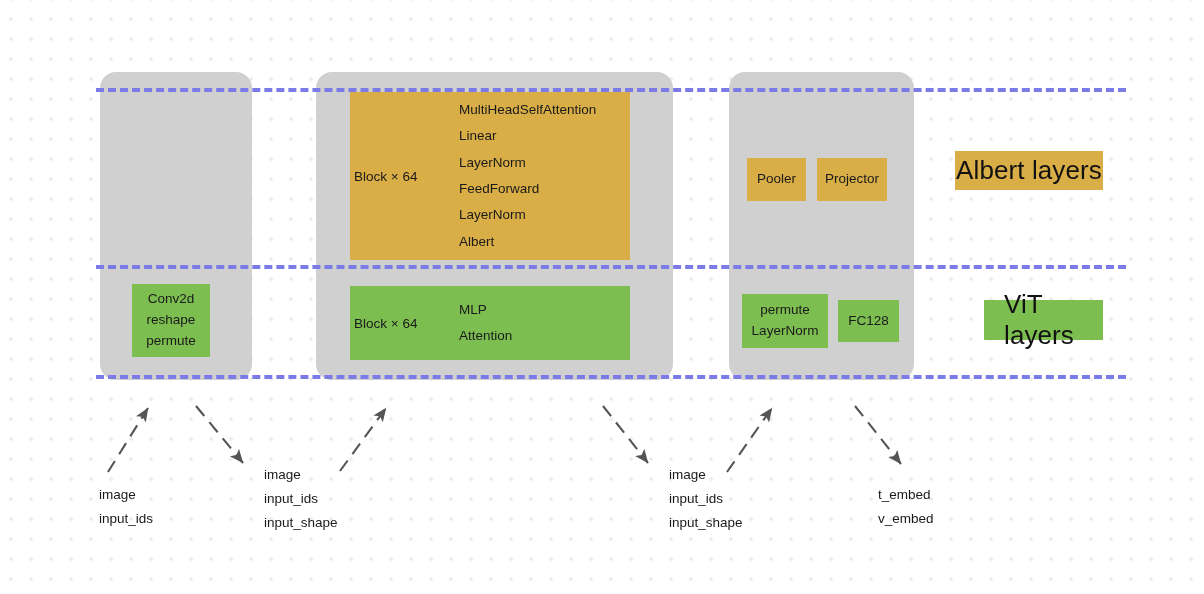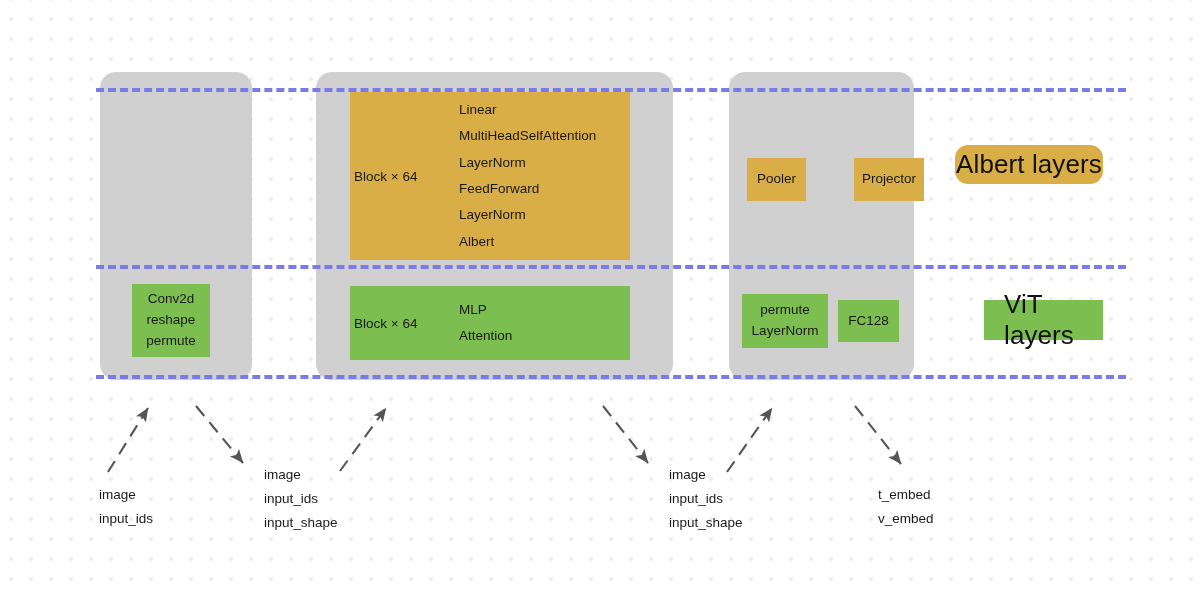--- a/index.html
+++ b/index.html
@@ -126,47 +126,47 @@
   <div class="band-line" style="left:96px; top:375px; width:1030px;"></div>
 
 
   <div class="box green" style="left:132px; top:284px; width:78px; height:73px;">Conv2d
 reshape
 permute</div>
 
   <div class="blockbox amber" style="left:350px; top:92px; width:280px; height:168px;">
     <div class="blk-label">Block × 64</div>
     <div class="blk-ops">
+      <span>MultiHeadSelfAttention</span>
       <span>Linear</span>
-      <span>MultiHeadSelfAttention</span>
       <span>LayerNorm</span>
       <span>FeedForward</span>
       <span>LayerNorm</span>
       <span>Albert</span>
     </div>
   </div>
 
   <div class="blockbox green" style="left:350px; top:286px; width:280px; height:74px;">
     <div class="blk-label">Block × 64</div>
     <div class="blk-ops">
       <span>MLP</span>
       <span>Attention</span>
     </div>
   </div>
 
   <div class="box amber" style="left:747px; top:158px; width:59px; height:43px;">Pooler</div>
 
-  <div class="box amber" style="left:854px; top:158px; width:70px; height:43px;">Projector</div>
+  <div class="box amber" style="left:817px; top:158px; width:70px; height:43px;">Projector</div>
 
   <div class="box green" style="left:742px; top:294px; width:86px; height:54px;">permute
 LayerNorm</div>
 
   <div class="box green" style="left:838px; top:300px; width:61px; height:42px;">FC128</div>
 
-  <div class="legend-chip amber" style="left:955px; top:145px; width:148px; height:39px;border-radius:13px;">Albert layers</div>
+  <div class="legend-chip amber" style="left:955px; top:151px; width:148px; height:39px;">Albert layers</div>
 
   <div class="legend-chip green" style="left:984px; top:300px; width:119px; height:40px;padding-left:20px;">ViT layers</div>
 
   <svg id="arrows" viewBox="0 0 1204 594" xmlns="http://www.w3.org/2000/svg">
     <defs>
       <marker id="ah" markerWidth="9" markerHeight="9" refX="6.4" refY="3.1" orient="auto" markerUnits="strokeWidth">
         <path d="M0,0.3 L6.6,3.1 L0,5.9 L1.5,3.1 Z" fill="#555555"></path>
       </marker>
     </defs>
 

